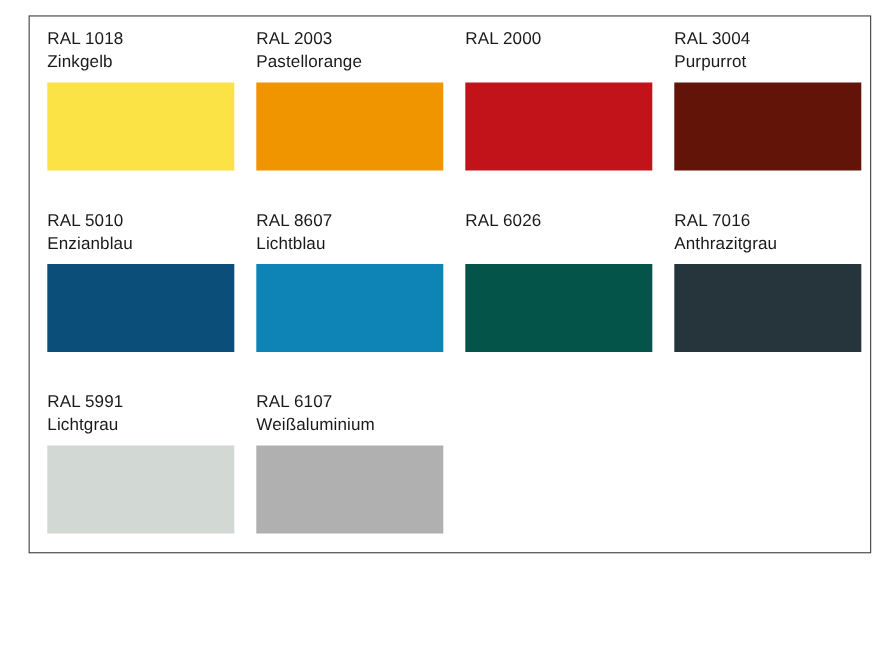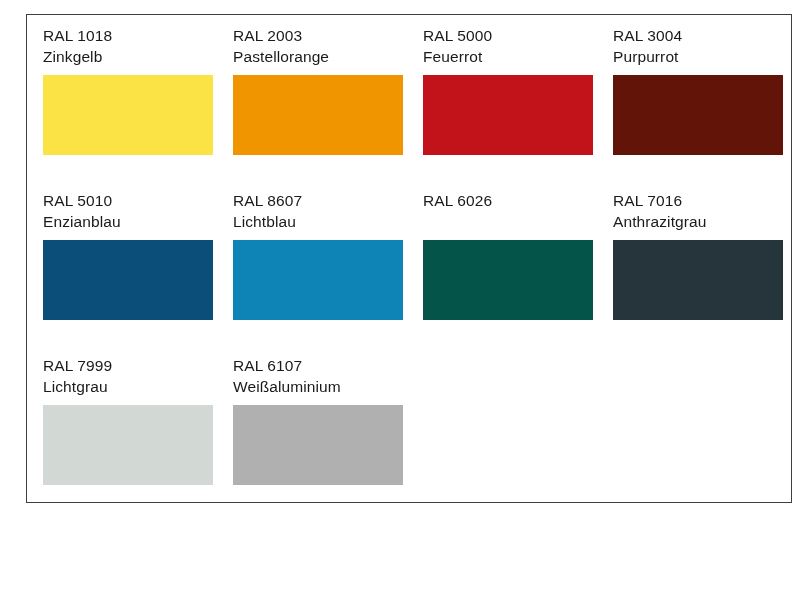--- a/index.html
+++ b/index.html
@@ -62,22 +62,21 @@
       </div>
       <div class="swatch-cell">
         <div class="swatch-label">
           <span class="swatch-code">RAL 2003</span>
           <span class="swatch-name">Pastellorange</span>
         </div>
         <div class="swatch-chip" style="background-color: rgb(240, 148, 0);"></div>
       </div>
       <div class="swatch-cell">
         <div class="swatch-label">
-          <span class="swatch-code">RAL 5000</span>
-          <span class="swatch-name">Feuerrot</span>
+          <span class="swatch-code">RAL 2000</span>
         </div>
         <div class="swatch-chip" style="background-color: rgb(194, 18, 26);"></div>
       </div>
       <div class="swatch-cell">
         <div class="swatch-label">
           <span class="swatch-code">RAL 3004</span>
           <span class="swatch-name">Purpurrot</span>
         </div>
         <div class="swatch-chip" style="background-color: rgb(99, 20, 9);"></div>
       </div>
@@ -103,21 +102,21 @@
       </div>
       <div class="swatch-cell">
         <div class="swatch-label">
           <span class="swatch-code">RAL 7016</span>
           <span class="swatch-name">Anthrazitgrau</span>
         </div>
         <div class="swatch-chip" style="background-color: rgb(38, 53, 59);"></div>
       </div>
       <div class="swatch-cell">
         <div class="swatch-label">
-          <span class="swatch-code">RAL 7999</span>
+          <span class="swatch-code">RAL 5991</span>
           <span class="swatch-name">Lichtgrau</span>
         </div>
         <div class="swatch-chip" style="background-color: rgb(210, 216, 212);"></div>
       </div>
       <div class="swatch-cell">
         <div class="swatch-label">
           <span class="swatch-code">RAL 6107</span>
           <span class="swatch-name">Weißaluminium</span>
         </div>
         <div class="swatch-chip" style="background-color: rgb(176, 176, 176);"></div>

